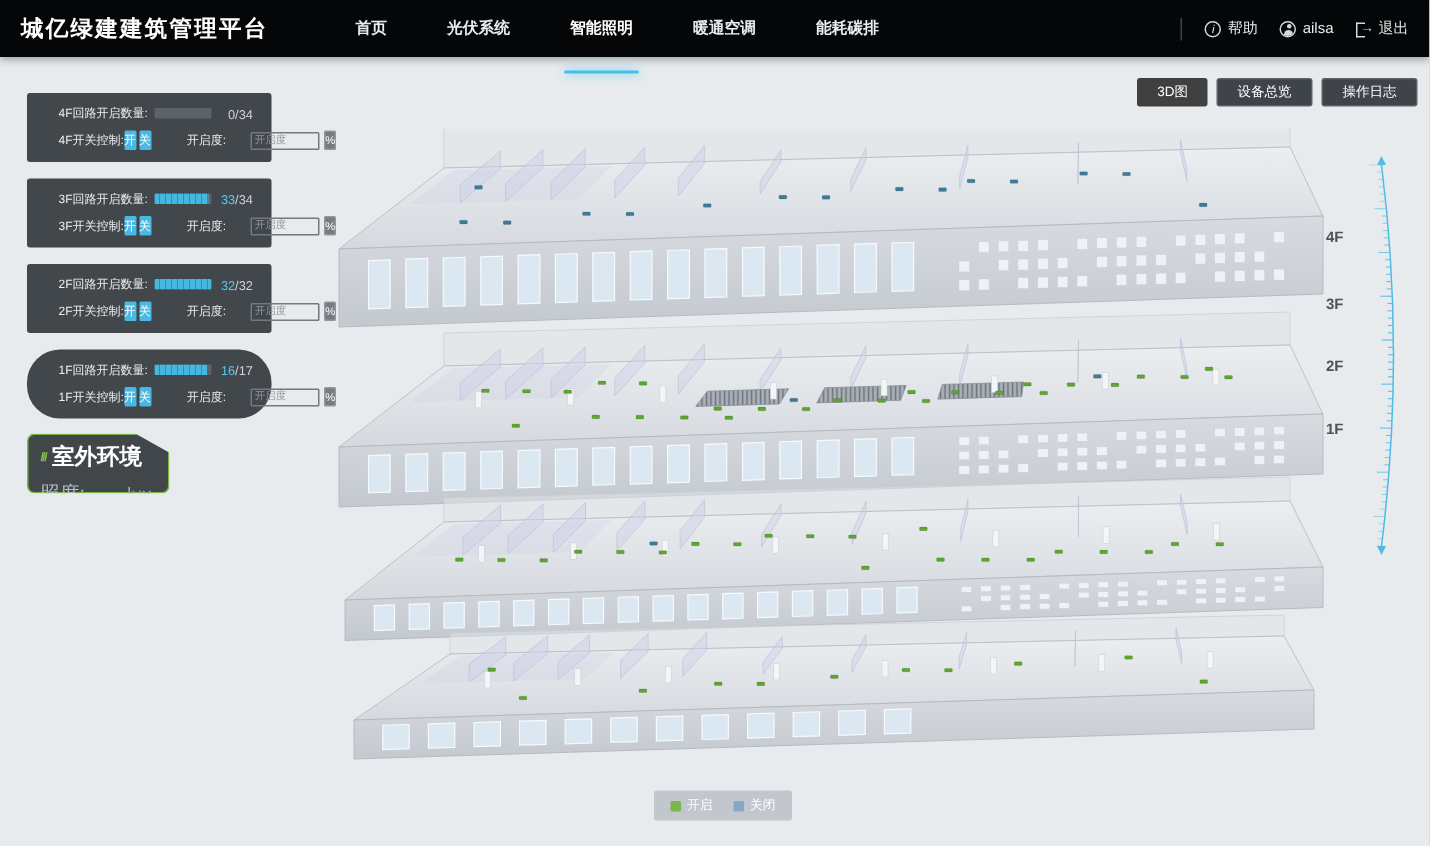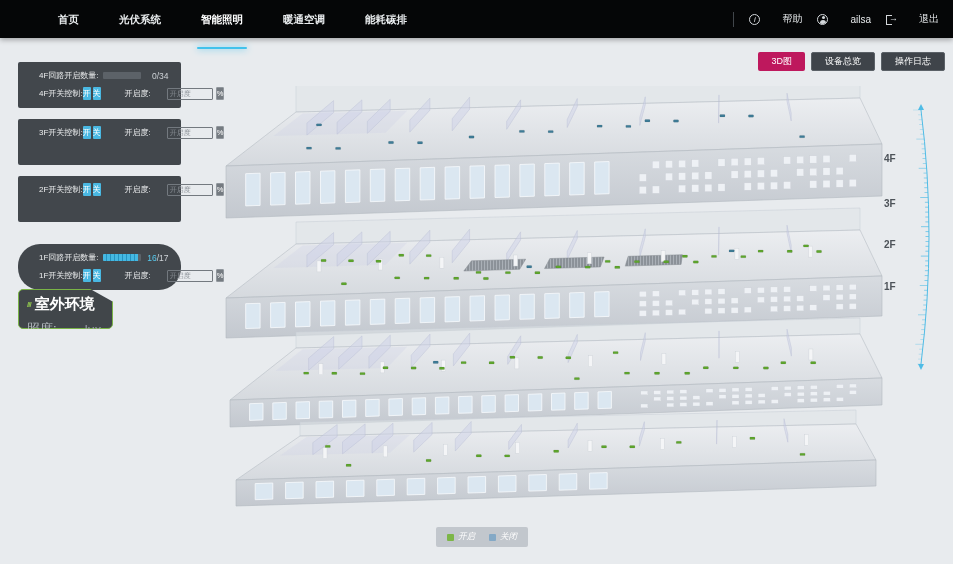--- a/index.html
+++ b/index.html
@@ -11,21 +11,21 @@
        align-items:center;color:#fff;z-index:20;box-shadow:0 2px 5px rgba(0,0,0,.3);}
   .hdr-title{font-size:15px;font-weight:bold;letter-spacing:1.5px;margin-left:14px;white-space:nowrap;}
   .nav{display:flex;margin-left:38px;}
   .nav-item{position:relative;font-size:10.5px;font-weight:bold;padding:18px 20px;height:38px;
             line-height:38px;cursor:pointer;color:#e9ecee;white-space:nowrap;}
   .nav-item.active{color:#fff;}
   .nav-item.active::after{content:"";position:absolute;left:16px;right:16px;bottom:7px;height:2px;
             background:#41c2ec;border-radius:2px;box-shadow:0 0 7px #41c2ec;}
   .hdr-right{margin-left:auto;display:flex;align-items:center;gap:15px;margin-right:14px;font-size:10px;}
   .hdr-divider{width:1px;height:15px;background:#41464b;}
-  .hdr-link{display:flex;align-items:center;gap:22px;cursor:pointer;color:#e6e9eb;white-space:nowrap;}
+  .hdr-link{display:flex;align-items:center;gap:4px;cursor:pointer;color:#e6e9eb;white-space:nowrap;}
   .ic{display:inline-flex;width:11px;height:11px;border:1px solid #d4d8db;border-radius:50%;
       align-items:center;justify-content:center;font-size:7.5px;box-sizing:border-box;}
   .ic-info::before{content:"i";font-style:italic;}
   .ic-user{overflow:hidden;position:relative;}
   .ic-user::before{content:"";position:absolute;top:1.5px;left:3.5px;width:3px;height:3px;border-radius:50%;background:#d4d8db;}
   .ic-user::after{content:"";position:absolute;top:5.5px;left:2px;width:6px;height:4px;border-radius:3px 3px 0 0;background:#d4d8db;}
   .ic-logout{width:11px;height:11px;border:none;border-radius:0;position:relative;}
   .ic-logout::before{content:"";position:absolute;left:0;top:1px;width:5px;height:8px;border:1px solid #d4d8db;border-right:none;}
   .ic-logout::after{content:"\2192";position:absolute;left:3px;top:-1px;font-size:9px;color:#d4d8db;}
 
@@ -59,32 +59,32 @@
   .outdoor-title{display:flex;align-items:center;gap:4px;font-size:15px;font-weight:bold;color:#fff;}
   .outdoor-icon{color:#8fc34e;font-size:8px;letter-spacing:-1px;}
   .outdoor-icon::before{content:"///";}
   .outdoor-row{margin-top:6px;font-size:13px;color:#b7bdc2;display:flex;align-items:center;}
   .outdoor-row .val{margin:0 7px 0 8px;color:#d8dce0;}
   .outdoor-row .unit{color:#9aa0a6;}
 
   
   .toolbar{position:absolute;top:52px;right:8px;display:flex;gap:6px;z-index:10;}
   .tb-btn{height:19px;padding:0 13px;font-size:9px;border-radius:2px;border:0;color:#fff;cursor:pointer;line-height:19px;}
-  .tb-btn.active{background:#be185d;}
+  .tb-btn.active{background:#404040;}
   .tb-btn.dark{background:#3f444a;border:1px solid #5b6167;line-height:17px;text-align:right;}
 
   
   .building{position:absolute;left:212px;top:86px;width:692px;height:440px;z-index:1;}
   .marker{position:absolute;left:884px;font-size:10px;font-weight:bold;color:#4d5359;cursor:pointer;z-index:10;}
   .scale{position:absolute;left:908px;top:102px;z-index:5;}
 
   
   .legend{position:absolute;left:436px;top:527px;height:20px;padding:0 11px;background:rgba(156,164,172,.5);
           border-radius:2px;display:flex;align-items:center;gap:14px;z-index:10;}
-  .leg-item{display:flex;align-items:center;gap:4px;font-size:8.5px;color:#fff;white-space:nowrap;font-style:italic;}
+  .leg-item{display:flex;align-items:center;gap:4px;font-size:8.5px;color:#fff;white-space:nowrap;}
   .swatch{width:7px;height:7px;border-radius:1px;}
 
   
   .bottom-actions{position:absolute;right:8px;top:530px;display:flex;gap:4px;z-index:10;}
   .ba-btn{height:18px;padding:0 8px;background:#49b8e2;color:#fff;border:0;border-radius:2px;
           font-size:8.5px;cursor:pointer;line-height:18px;}
 </style>
 </head>
 <body>
 
@@ -451,20 +451,21 @@
           <rect x="134.0" y="378.1" width="5.2" height="2.4" rx="0.6" fill="#5ea62d" stroke="rgba(0,0,0,.25)" stroke-width="0.3"></rect>
           <rect x="464.2" y="355.2" width="5.2" height="2.4" rx="0.6" fill="#5ea62d" stroke="rgba(0,0,0,.25)" stroke-width="0.3"></rect>
           <rect x="264.2" y="368.6" width="5.2" height="2.4" rx="0.6" fill="#5ea62d" stroke="rgba(0,0,0,.25)" stroke-width="0.3"></rect>
           <rect x="587.9" y="367.2" width="5.2" height="2.4" rx="0.6" fill="#5ea62d" stroke="rgba(0,0,0,.25)" stroke-width="0.3"></rect>
           <rect x="389.4" y="359.5" width="5.2" height="2.4" rx="0.6" fill="#5ea62d" stroke="rgba(0,0,0,.25)" stroke-width="0.3"></rect>
         </g>
       </svg>
   </div>
 
   <header class="hdr">
+    <div class="hdr-title">城亿绿建建筑管理平台</div>
     <nav class="nav" id="nav">
     <div class="nav-item">
       <span>首页</span>
     </div>
 
     <div class="nav-item">
       <span>光伏系统</span>
     </div>
 
     <div class="nav-item active">
@@ -512,43 +513,57 @@
         <button class="onoff">开</button>
         <button class="onoff">关</button>
         <span class="lbl dim">开启度:</span>
         <input class="dim-input" placeholder="开启度" style="">
         <button class="pct">%</button>
       </div>
     </div>
 
     <div class="panel" style="top: 119px;">
       <div class="prow">
+        <span class="lbl">3F回路开启数量:</span>
+        <span class="track">
+            <span class="fill" style="width: 97%;"></span>
+          </span>
+        <span class="cnt"><b>33</b><i>/34</i></span>
+      </div>
+      <div class="prow">
         <span class="lbl">3F开关控制:</span>
         <span style="width:5px"></span>
         <button class="onoff">开</button>
         <button class="onoff">关</button>
         <span class="lbl dim">开启度:</span>
         <input class="dim-input" placeholder="开启度" style="">
         <button class="pct">%</button>
       </div>
     </div>
 
     <div class="panel" style="top: 176px;">
       <div class="prow">
+        <span class="lbl">2F回路开启数量:</span>
+        <span class="track">
+            <span class="fill" style="width: 100%;"></span>
+          </span>
+        <span class="cnt"><b>32</b><i>/32</i></span>
+      </div>
+      <div class="prow">
         <span class="lbl">2F开关控制:</span>
         <span style="width:5px"></span>
         <button class="onoff">开</button>
         <button class="onoff">关</button>
         <span class="lbl dim">开启度:</span>
         <input class="dim-input" placeholder="开启度" style="">
         <button class="pct">%</button>
       </div>
     </div>
 
-    <div class="panel" style="top: 244px; border-radius: 22px;">
+    <div class="panel" style="top: 233px; border-radius: 22px;">
       <div class="prow">
         <span class="lbl">1F回路开启数量:</span>
         <span class="track">
             <span class="fill" style="width: 94%;"></span>
           </span>
         <span class="cnt"><b>16</b><i>/17</i></span>
       </div>
       <div class="prow">
         <span class="lbl">1F开关控制:</span>
         <span style="width:5px"></span>

